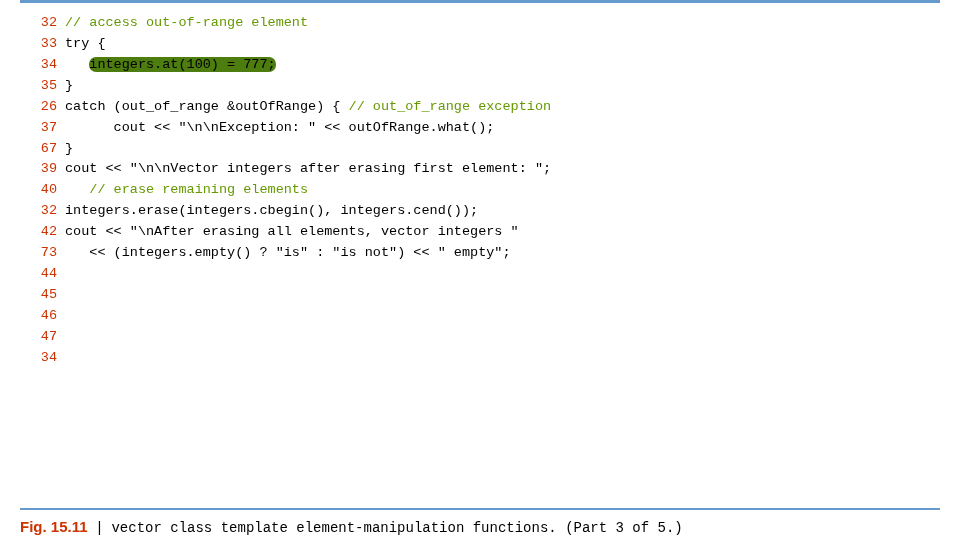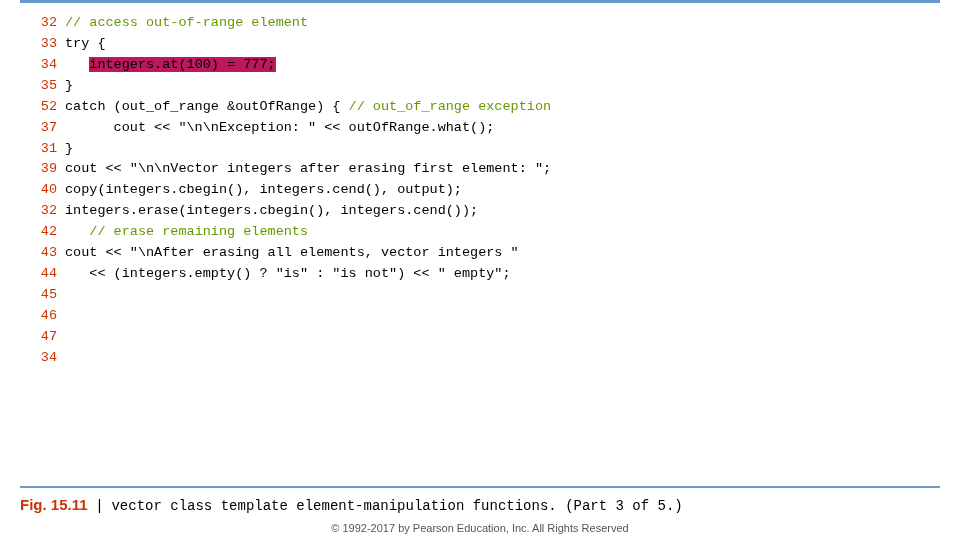--- a/index.html
+++ b/index.html
@@ -44,21 +44,21 @@
       font-family: 'Courier New', Courier, monospace;
       font-size: 13.5px;
       color: #000;
       line-height: 1.55;
     }
     .code-line {
       white-space: pre;
       display: block;
     }
     .comment { color: #669900; }
-    .highlight { background: #be185d; }
+    .highlight { background: #4d7c0f; border-radius: 7px; }
     .bottom-border {
       height: 2px;
       background: #6699cc;
       margin: 0 20px;
     }
     .caption-area {
       padding: 8px 16px 4px 20px;
       display: flex;
       flex-direction: row;
       align-items: baseline;
@@ -90,28 +90,28 @@
 <body>
 
 <div class="main-container">
   <div class="top-border"></div>
   <div class="code-area">
     <div class="line-numbers">
       <span>32</span>
       <span>33</span>
       <span>34</span>
       <span>35</span>
-      <span>52</span>
+      <span>26</span>
       <span>37</span>
-      <span>31</span>
+      <span>67</span>
       <span>39</span>
       <span>40</span>
       <span>32</span>
       <span>42</span>
-      <span>43</span>
+      <span>73</span>
       <span>44</span>
       <span>45</span>
       <span>46</span>
       <span>47</span>
       <span>34</span>
     </div>
     <div class="code-lines">
 
       <span class="code-line"><span class="comment">// access out-of-range element</span></span>
 
@@ -125,35 +125,33 @@
 
       <span class="code-line">      cout &lt;&lt; "\n\nException: " &lt;&lt; outOfRange.what();</span>
 
       <span class="code-line">}</span>
 
       <span class="code-line"></span>
 
 
       <span class="code-line">cout &lt;&lt; "\n\nVector integers after erasing first element: ";</span>
 
-      <span class="code-line">copy(integers.cbegin(), integers.cend(), output);</span>
 
       <span class="code-line"></span>
 
+      <span class="code-line">   <span class="comment">// erase remaining elements</span></span>
+
       <span class="code-line">integers.erase(integers.cbegin(), integers.cend());</span>
-
-      <span class="code-line">   <span class="comment">// erase remaining elements</span></span>
 
       <span class="code-line">cout &lt;&lt; "\nAfter erasing all elements, vector integers "</span>
 
       <span class="code-line">   &lt;&lt; (integers.empty() ? "is" : "is not") &lt;&lt; " empty";</span>
 
       <span class="code-line"></span>
     </div>
   </div>
   <div class="bottom-border"></div>
   <div class="caption-area">
     <span class="fig-label">Fig. 15.11</span>
     <span class="caption-divider">|</span>
     <span class="caption-text">vector class template element-manipulation functions. (Part 3 of 5.)</span>
   </div>
-  <div class="copyright">© 1992-2017 by Pearson Education, Inc. All Rights Reserved</div>
 </div>
 
 </body></html>

